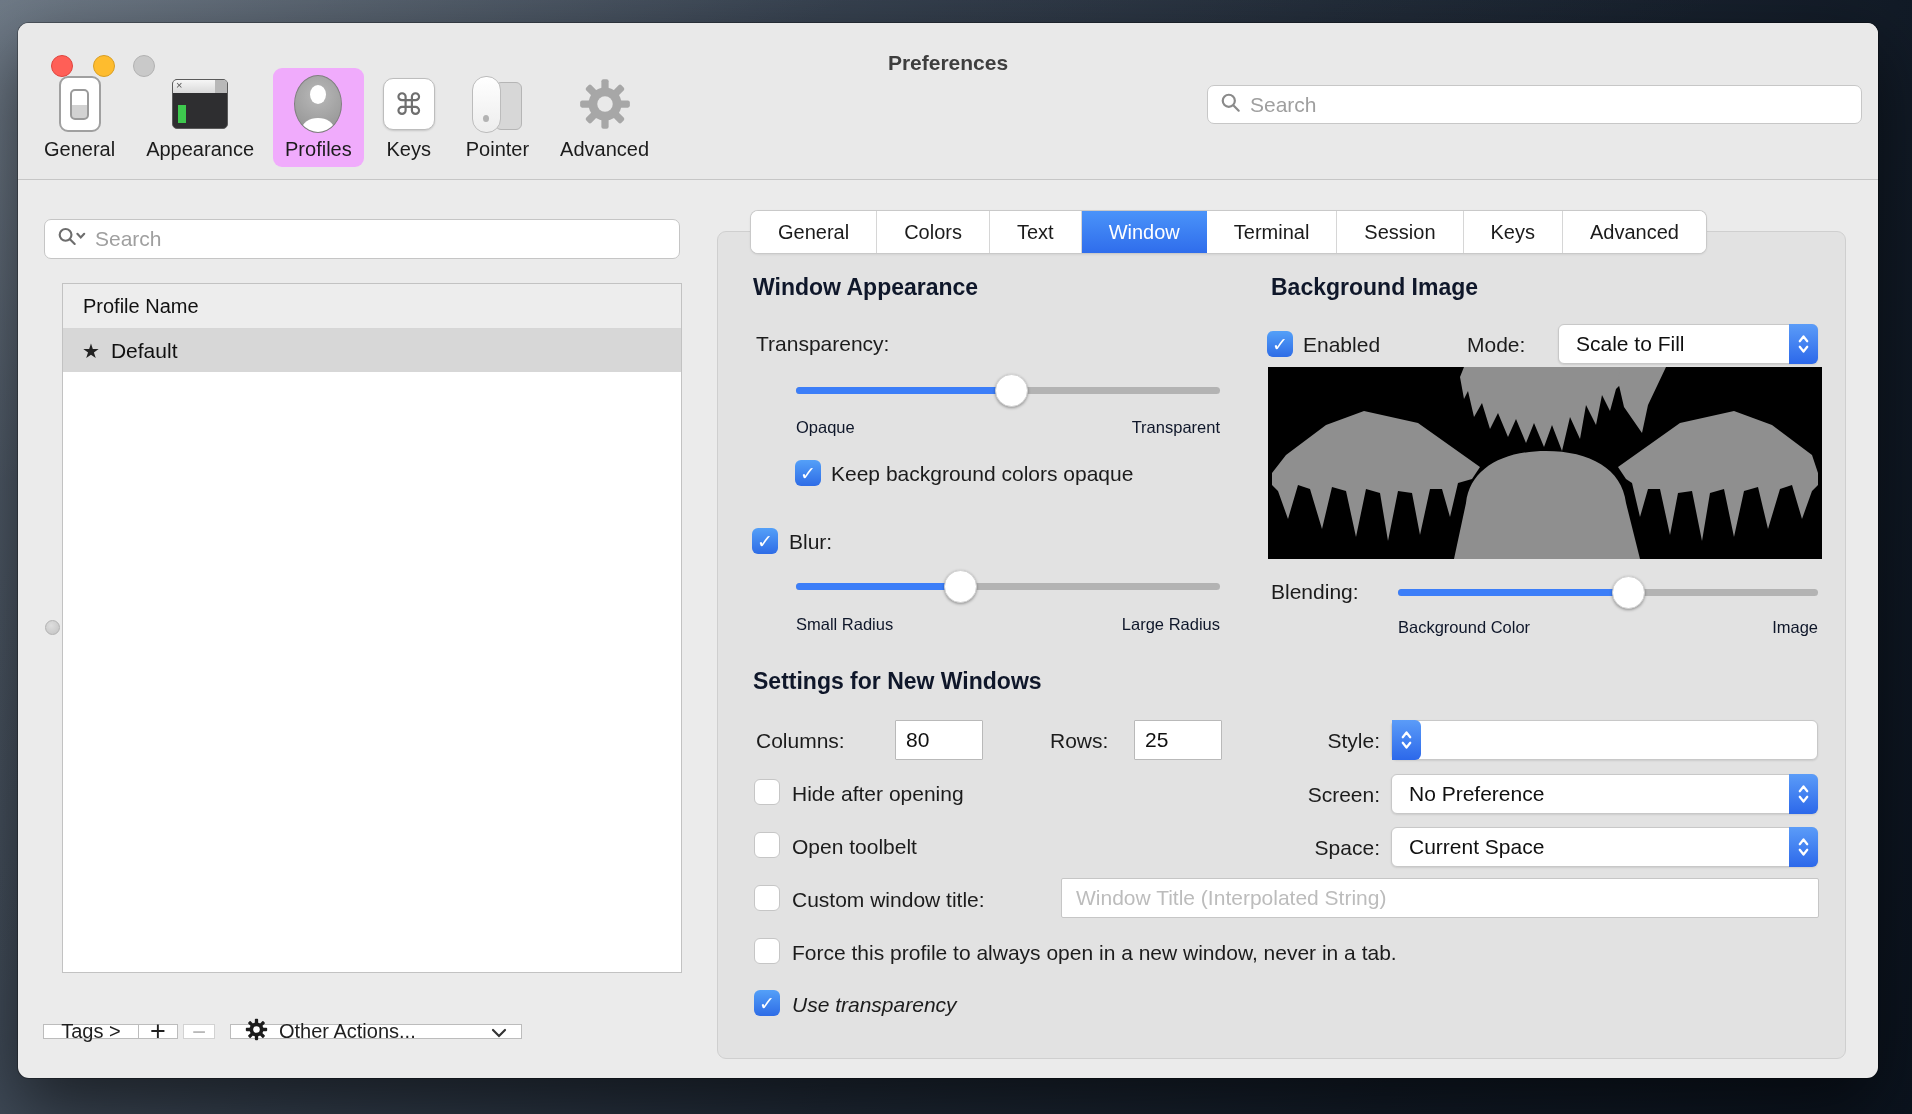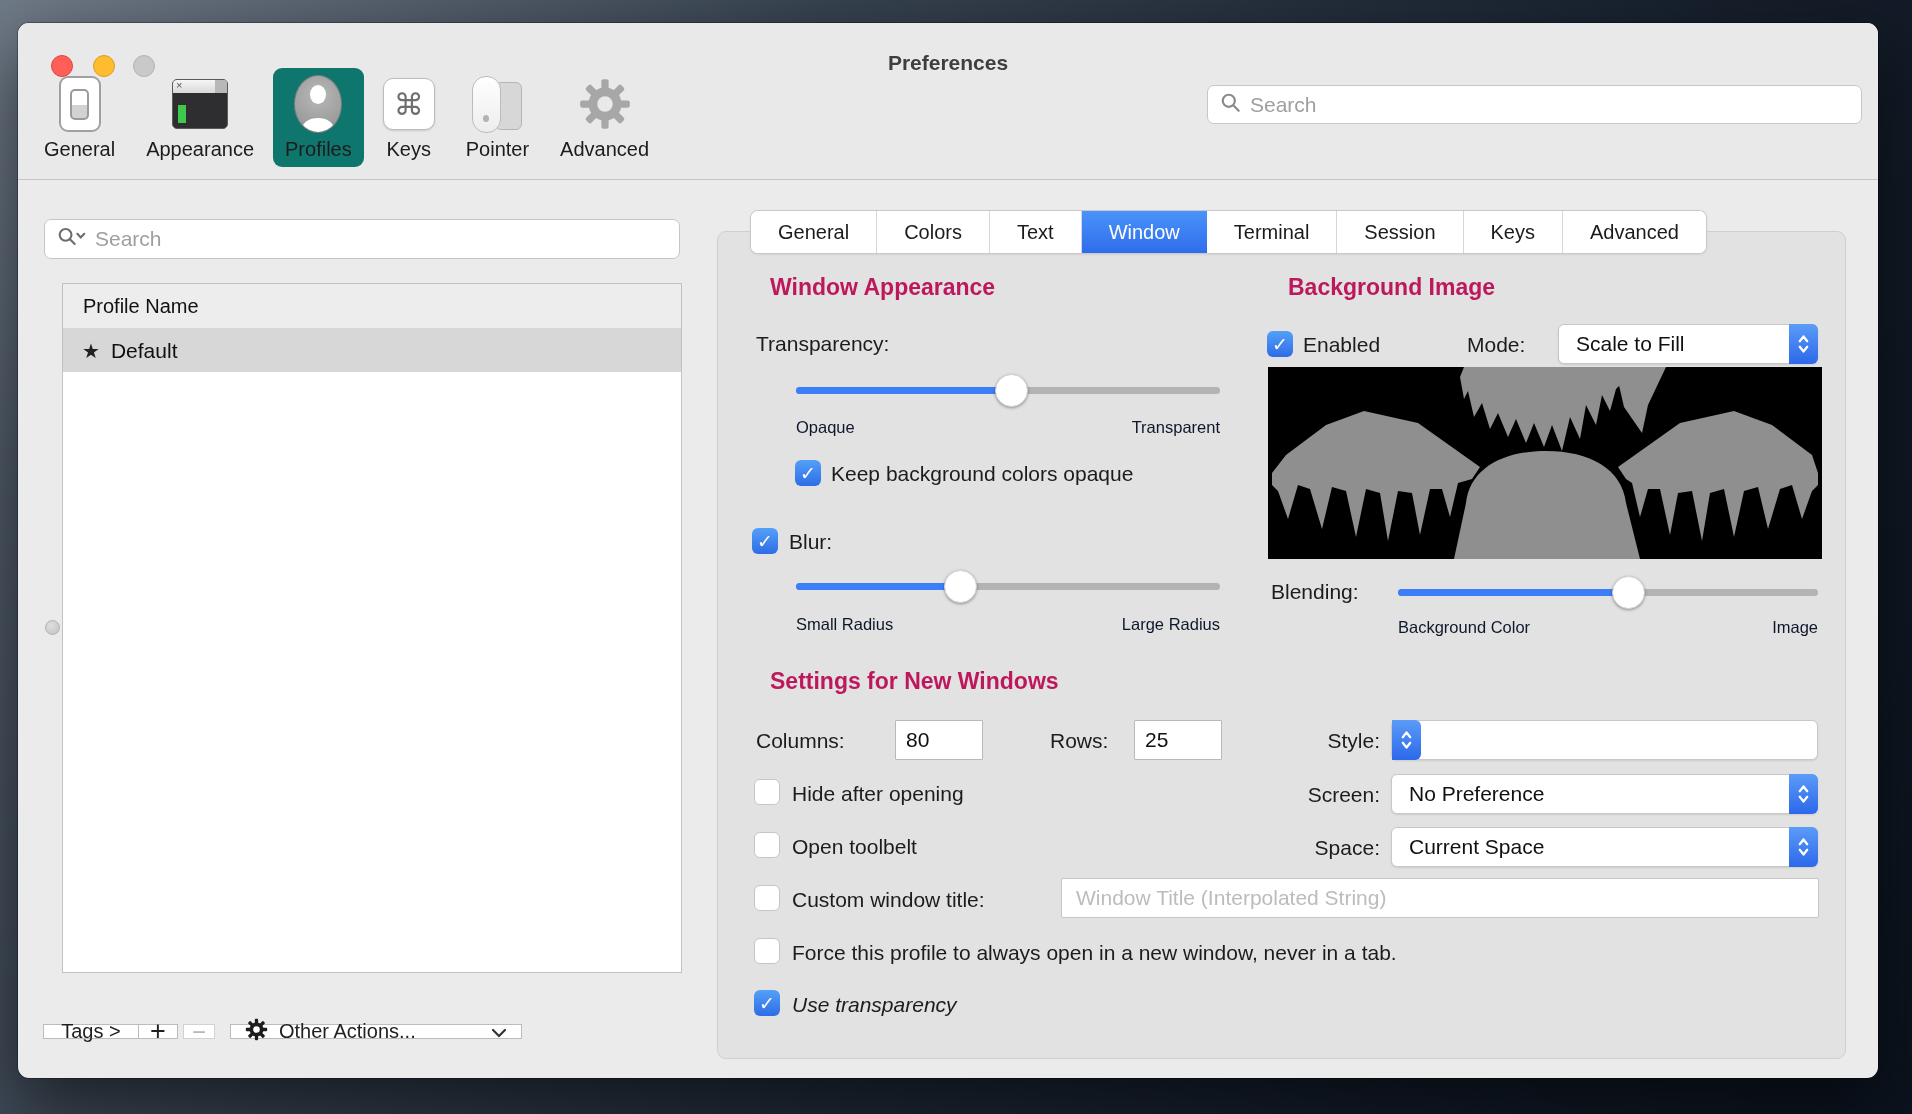--- a/index.html
+++ b/index.html
@@ -21,21 +21,21 @@
   #tl-close{left:33px;background:#ff5f57;border:1px solid #e0443e;}
   #tl-min{left:75px;background:#febc2e;border:1px solid #d89e24;}
   #tl-zoom{left:115px;background:#c9c9c9;border:1px solid #b2b2b2;}
   #win-title{position:absolute;left:0;top:28px;width:100%;text-align:center;
     font-size:21px;font-weight:600;color:#3e3e3e;}
 
   
   #toolbar{position:absolute;left:14px;top:45px;height:106px;display:flex;align-items:flex-start;gap:7px;}
   .tb-item{display:flex;flex-direction:column;align-items:center;justify-content:flex-start;
     padding:5px 12px 6px;border-radius:9px;}
-  .tb-item.selected{background:#0f766e;}
+  .tb-item.selected{background:#f0abfc;}
   .tb-ico{height:62px;display:flex;align-items:center;justify-content:center;}
   .tb-label{font-size:20px;color:#1c1c1c;margin-top:3px;white-space:nowrap;}
   
   .ic-general{width:38px;height:52px;background:#fff;border:2px solid #a0a0a0;border-radius:9px;
     display:flex;align-items:center;justify-content:center;}
   .ic-general i{display:block;width:15px;height:27px;border:2px solid #9a9a9a;border-radius:5px;
     background:linear-gradient(#ffffff 52%, #d2d2d2 52%);}
   
   .ic-appearance{width:54px;height:48px;border-radius:5px;overflow:hidden;border:1px solid #5a5a5a;position:relative;background:#2e2e30;}
   .ic-appearance .hd{position:absolute;left:0;top:0;width:100%;height:13px;background:linear-gradient(#f6f6f6,#d9d9d9);}
@@ -95,21 +95,21 @@
   #panel{position:absolute;left:699px;top:208px;width:1129px;height:828px;background:#e2e2e2;
     border:1px solid #cfcfcf;border-radius:9px;box-sizing:border-box;}
   
   #tabs{position:absolute;left:33px;top:-21px;height:42px;display:inline-flex;background:#fff;border-radius:7px;
     box-shadow:0 0 0 1px #c9c9c9, 0 1px 3px rgba(0,0,0,.14);overflow:hidden;}
   .tab{display:flex;align-items:center;justify-content:center;padding:0 27px;font-size:20px;color:#1b1b1b;
     border-right:1px solid #d6d6d6;background:#fff;white-space:nowrap;}
   .tab:last-child{border-right:none;}
   .tab.selected{background:linear-gradient(#4a93f9,#2f6dec);color:#fff;border-right:none;}
 
-  .h-section{position:absolute;font-size:23px;font-weight:700;color:#be185d;white-space:nowrap;margin-left:17px;}
+  .h-section{position:absolute;font-size:23px;font-weight:700;color:#0f172a;white-space:nowrap;}
   .lbl{position:absolute;font-size:21px;color:#1c1c1c;white-space:nowrap;}
   .sub-lbl-row{position:absolute;display:flex;justify-content:space-between;font-size:16.5px;color:#0f172a;}
 
   
   .cb{position:absolute;width:26px;height:26px;border-radius:6px;background:#fff;
     border:1px solid #c6c6c6;box-sizing:border-box;}
   .cb.on{background:linear-gradient(#54a0f8,#2e6ce6);border:none;}
   .cb.on::after{content:"✓";position:absolute;left:0;top:0;width:100%;height:100%;
     display:flex;align-items:center;justify-content:center;color:#fff;font-size:19px;font-weight:700;}
 

